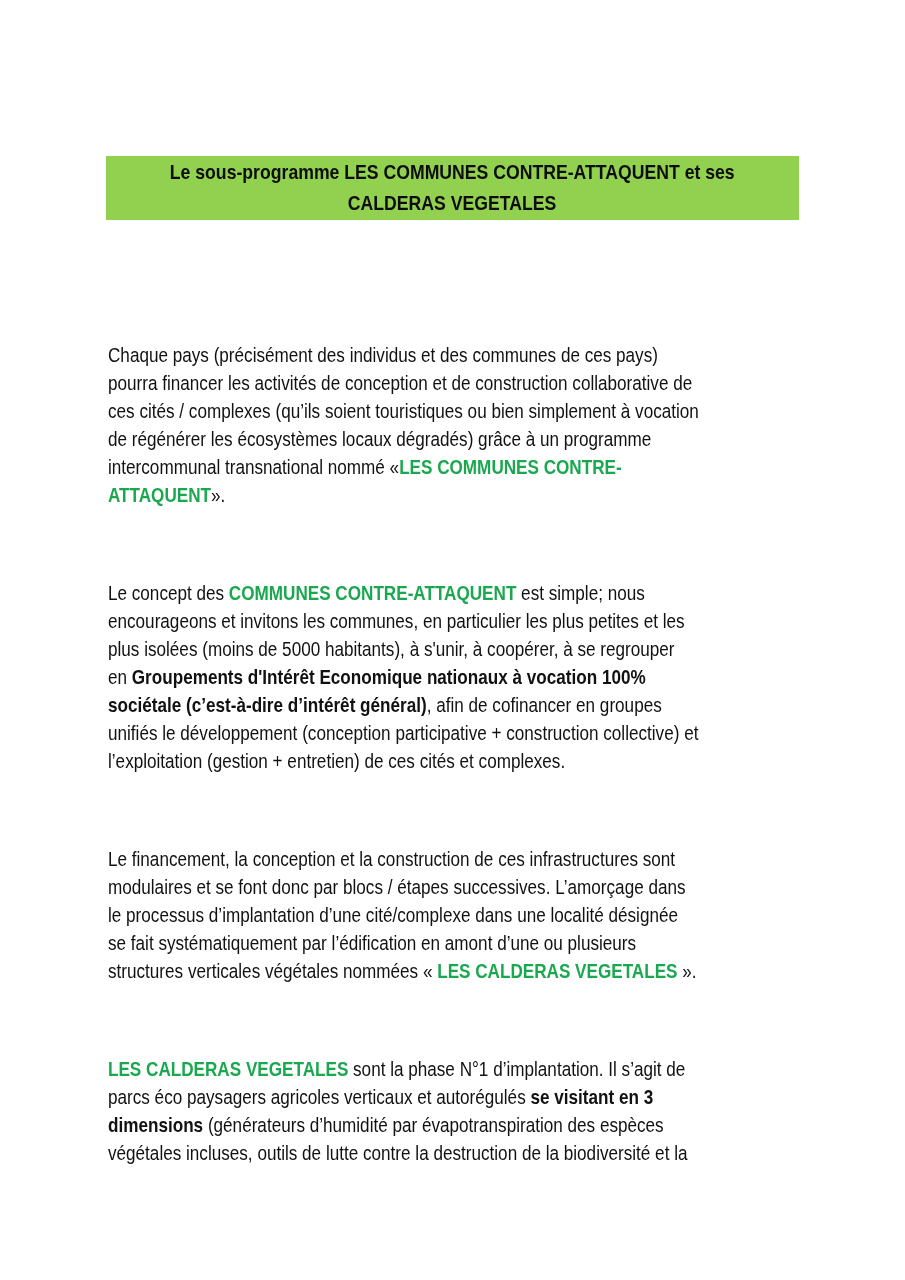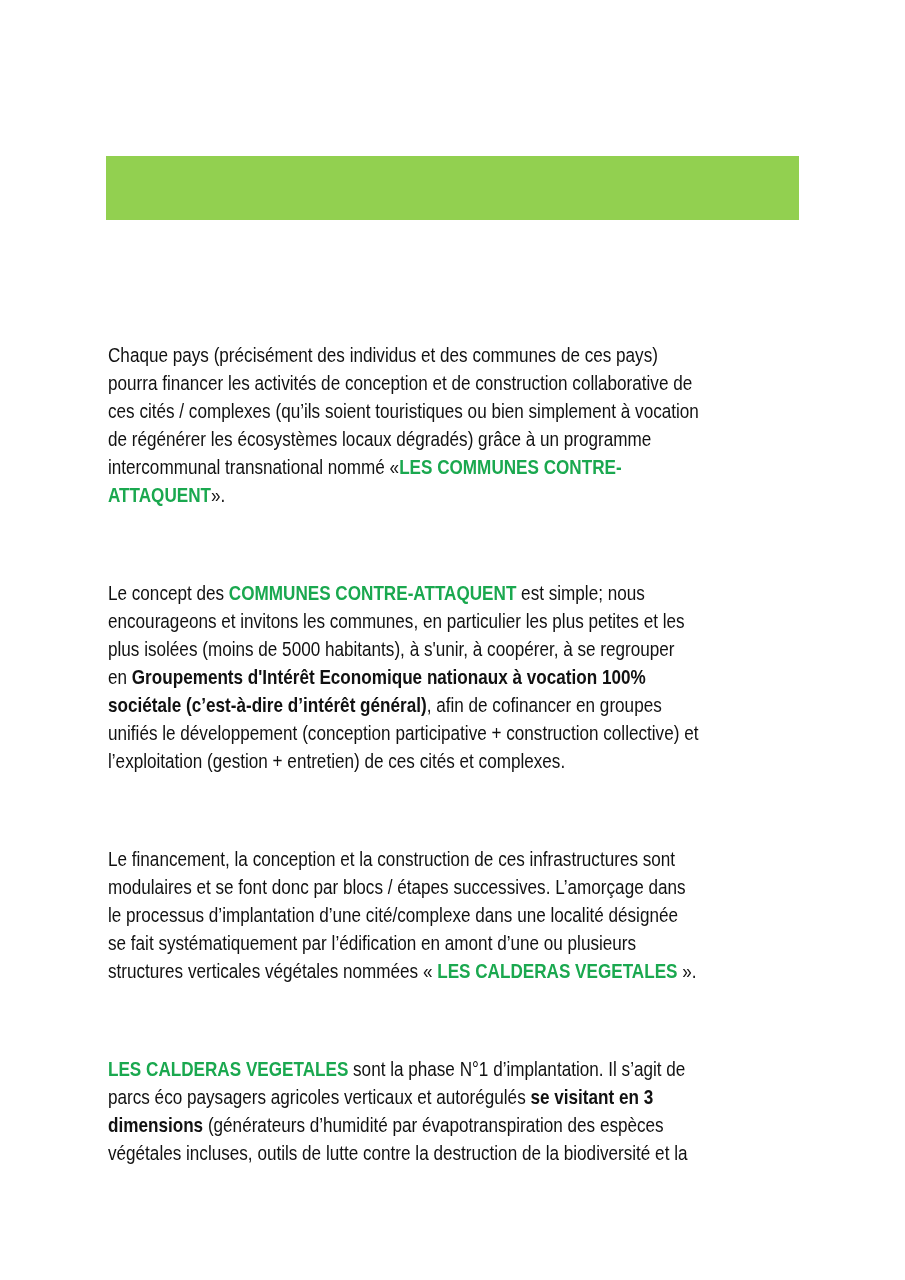--- a/index.html
+++ b/index.html
@@ -21,20 +21,22 @@
     line-height: 24px; transform: scaleX(0.835); transform-origin: left center;
   }
   .g { color: #1aa84f; font-weight: bold; }
   .b { font-weight: bold; }
 </style>
 </head>
 <body>
 
 <div class="page">
   <div class="banner">
+    <div class="banner-line" style="top:4px;"><span class="inner">Le sous-programme LES COMMUNES CONTRE-ATTAQUENT et ses</span></div>
+    <div class="banner-line" style="top:35px;"><span class="inner">CALDERAS VEGETALES</span></div>
   </div>
 
   <div id="body-text">
       <div>
         <div class="line" style="top: 343px;"><span>Chaque pays (précisément des individus et des communes de ces pays)</span></div>
         <div class="line" style="top: 371px;"><span>pourra financer les activités de conception et de construction collaborative de</span></div>
         <div class="line" style="top: 399px;"><span>ces cités / complexes (qu’ils soient touristiques ou bien simplement à vocation</span></div>
         <div class="line" style="top: 427px;"><span>de régénérer les écosystèmes locaux dégradés) grâce à un programme</span></div>
         <div class="line" style="top: 455px;"><span>intercommunal transnational nommé  «</span><span class="g">LES COMMUNES CONTRE-</span></div>
         <div class="line" style="top: 483px;"><span class="g">ATTAQUENT</span><span>».</span></div>

